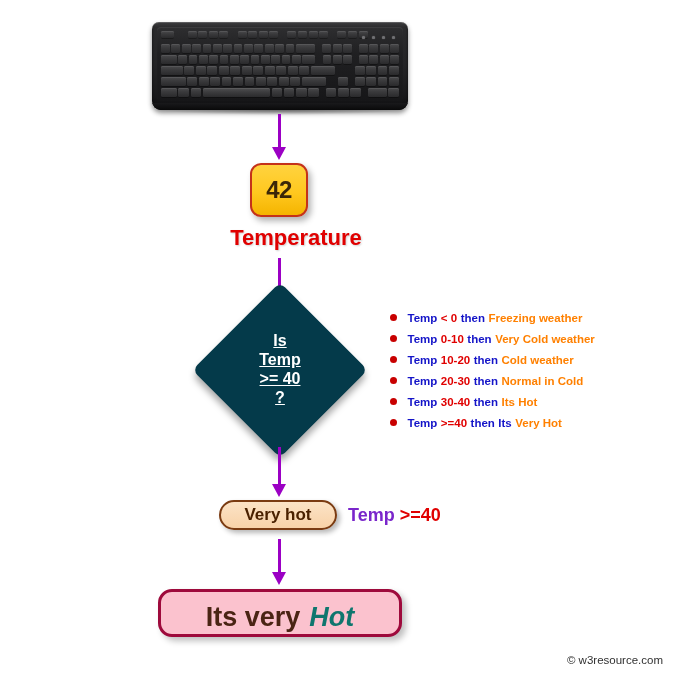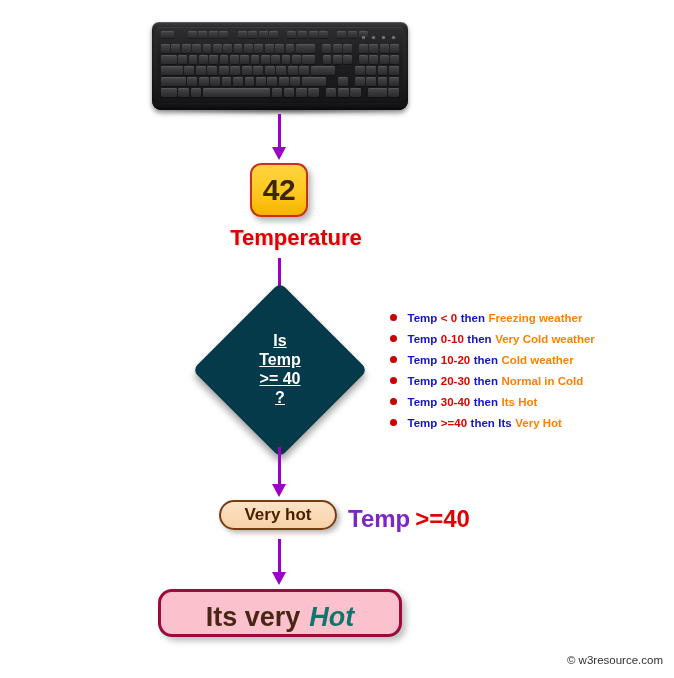--- a/index.html
+++ b/index.html
@@ -128,21 +128,21 @@
     border-radius: 11px;
     background: linear-gradient(180deg,#FFD33F 0%, #FFC81F 55%, #F5B400 100%);
     border: 2px solid #C4321A;
     box-sizing: border-box;
     display: flex;
     align-items: center;
     justify-content: center;
     box-shadow: 3px 4px 6px rgba(0,0,0,0.30);
   }
   .value-box span {
-    font-size: 30px;
+    font-size: 24px;
     font-weight: bold;
     color: #3B2708;
     letter-spacing: -0.5px;
   }
 
   .label-temperature {
     position: absolute;
     left: 0;
     top: 225px;
     width: 560px;
@@ -232,21 +232,21 @@
   }
   .pill span {
     font-size: 17px;
     font-weight: bold;
     color: #4A2100;
   }
   .pill-note {
     position: absolute;
     left: 348px;
     top: 505px;
-    font-size: 24px;
+    font-size: 18px;
     font-weight: bold;
     white-space: nowrap;
   }
   .pill-note .n-purple { color: #7A26CB; }
   .pill-note .n-red { color: #E00000; margin-left: 5px; }
 
   
   .final-box {
     position: absolute;
     left: 158px;

